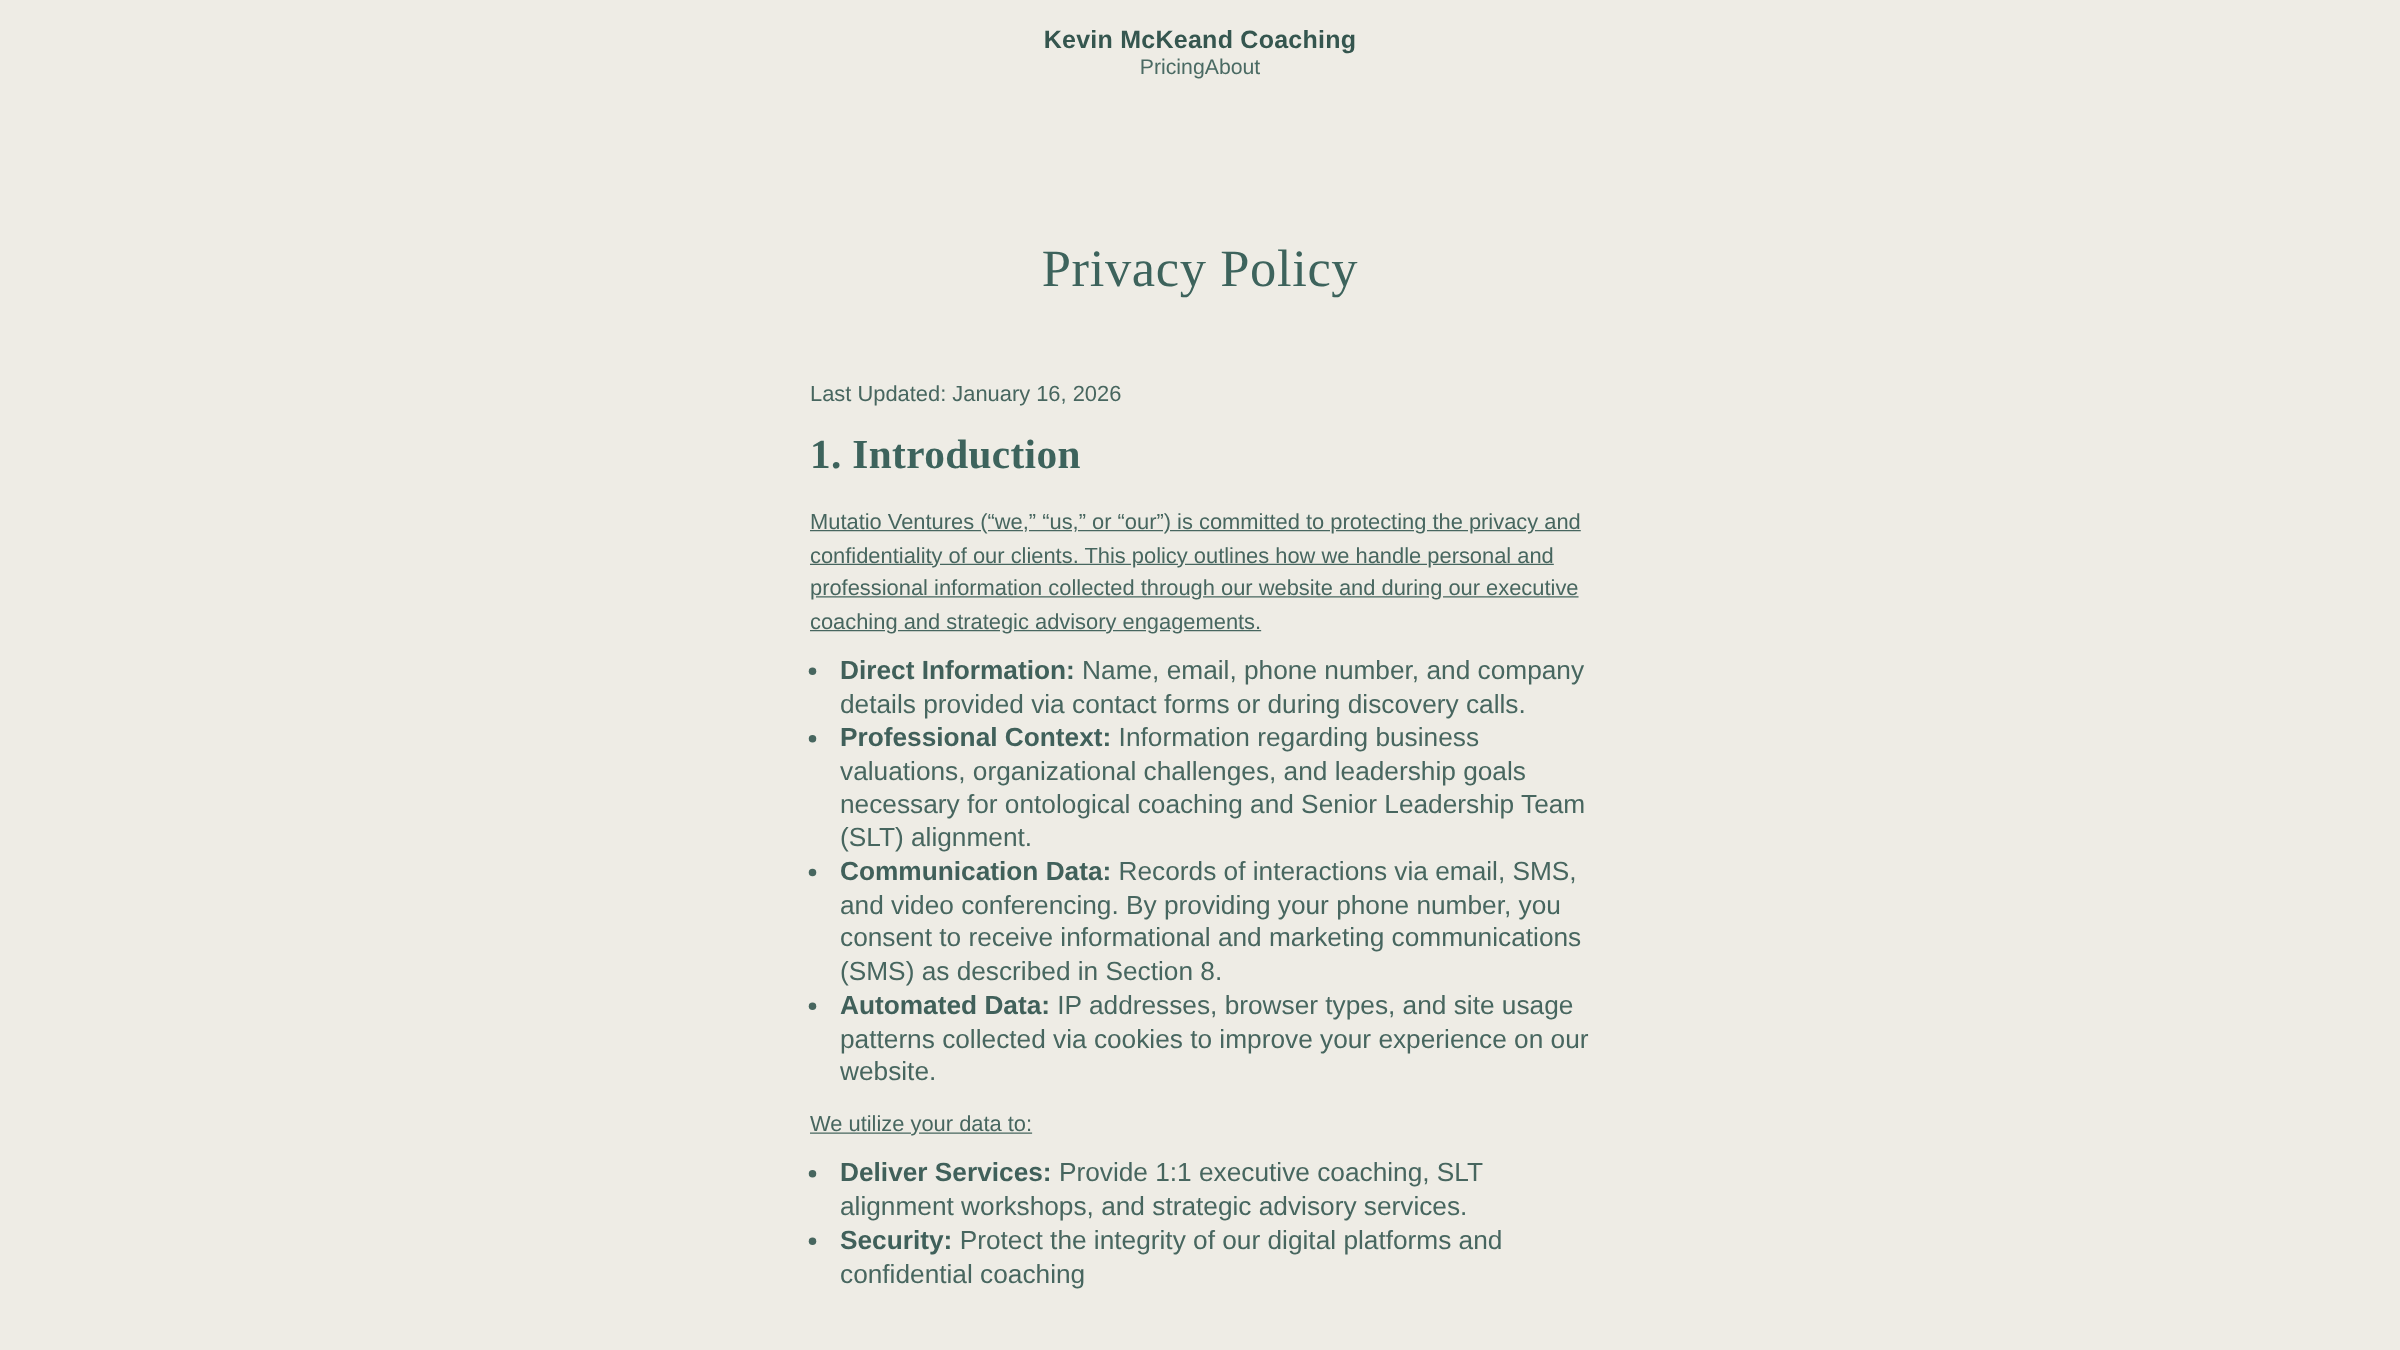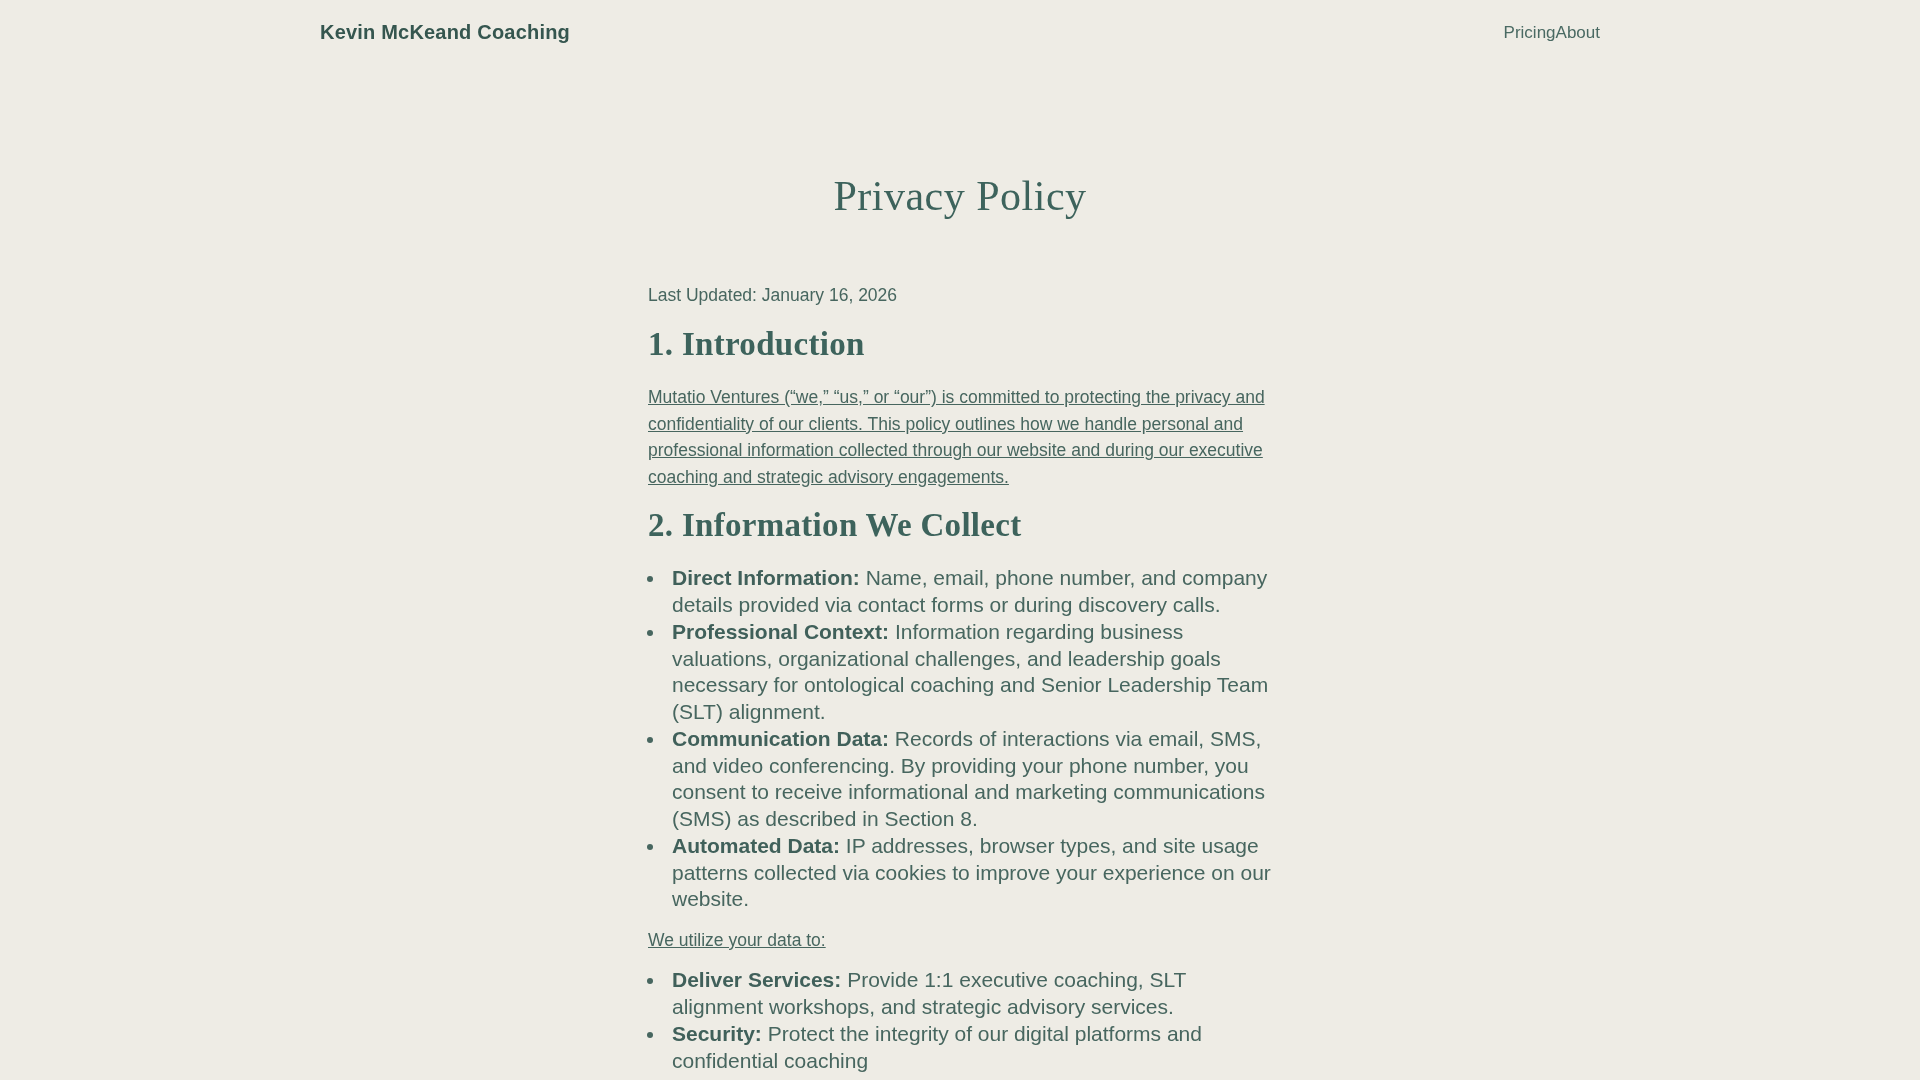--- a/index.html
+++ b/index.html
@@ -14,20 +14,21 @@
   body{
     width:1920px;height:1080px;overflow:hidden;
     background:var(--bg);
     font-family:"Liberation Sans", sans-serif;
     color:var(--body);
   }
   .header-inner{
     width:1280px;margin:0 auto;
     display:flex;justify-content:space-between;align-items:center;
     padding-top:21px;
+    flex-direction:column;
   }
   .logo{
     font-size:20px;font-weight:bold;color:var(--logo);
     letter-spacing:.2px;text-decoration:none;cursor:pointer;
   }
   nav{display:flex;}
   nav a{
     font-size:17px;color:var(--nav);text-decoration:none;cursor:pointer;
   }
   article{
@@ -74,21 +75,20 @@
   <h1>Privacy Policy</h1>
   <div class="dates">
     <p>Last Updated: January 16, 2026</p>
   </div>
   <div id="sections">
       <section>
         <h2>1. Introduction</h2>
         <p>Mutatio Ventures (“we,” “us,” or “our”) is committed to protecting the privacy and confidentiality of our clients. This policy outlines how we handle personal and professional information collected through our website and during our executive coaching and strategic advisory engagements.</p>
       </section>
       <section>
-        <h2>2. Information We Collect</h2>
         <ul>
           <li><strong>Direct Information:</strong> Name, email, phone number, and company details provided via contact forms or during discovery calls.</li>
           <li><strong>Professional Context:</strong> Information regarding business valuations, organizational challenges, and leadership goals necessary for ontological coaching and Senior Leadership Team (SLT) alignment.</li>
           <li><strong>Communication Data:</strong> Records of interactions via email, SMS, and video conferencing. By providing your phone number, you consent to receive informational and marketing communications (SMS) as described in Section 8.</li>
           <li><strong>Automated Data:</strong> IP addresses, browser types, and site usage patterns collected via cookies to improve your experience on our website.</li>
         </ul>
       </section>
       <section>
         <p>We utilize your data to:</p>
         <ul>

